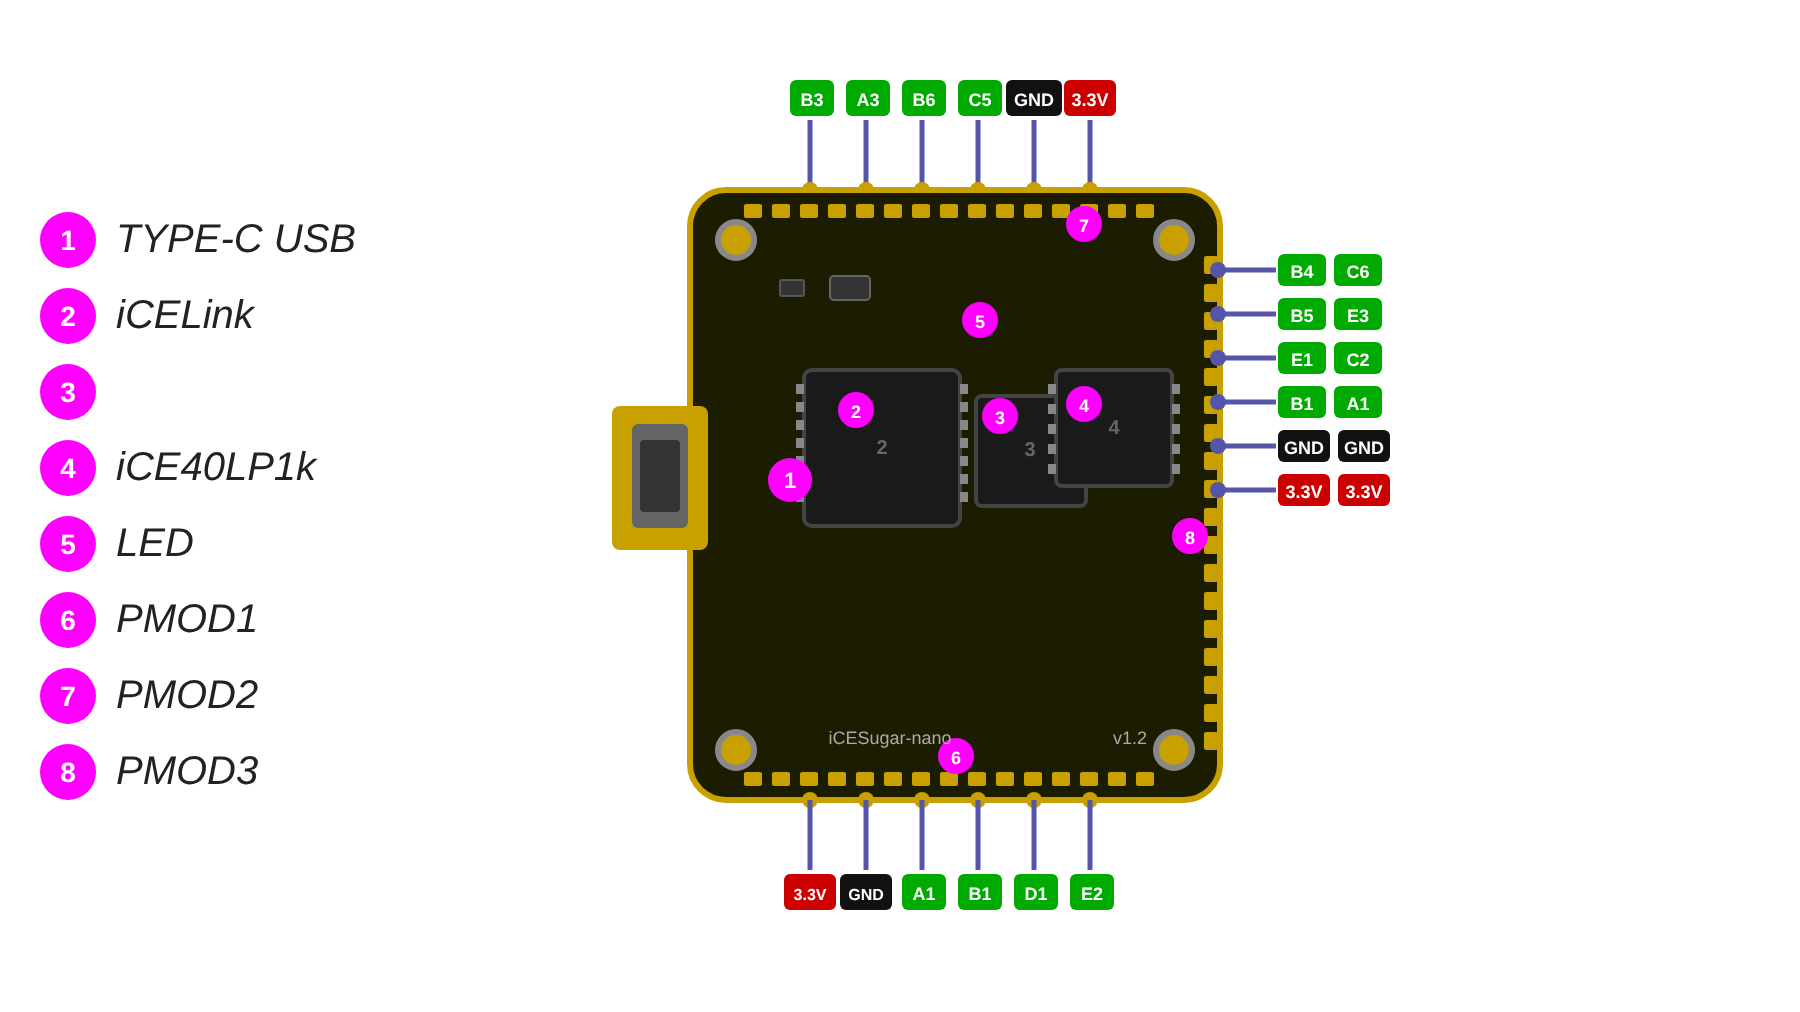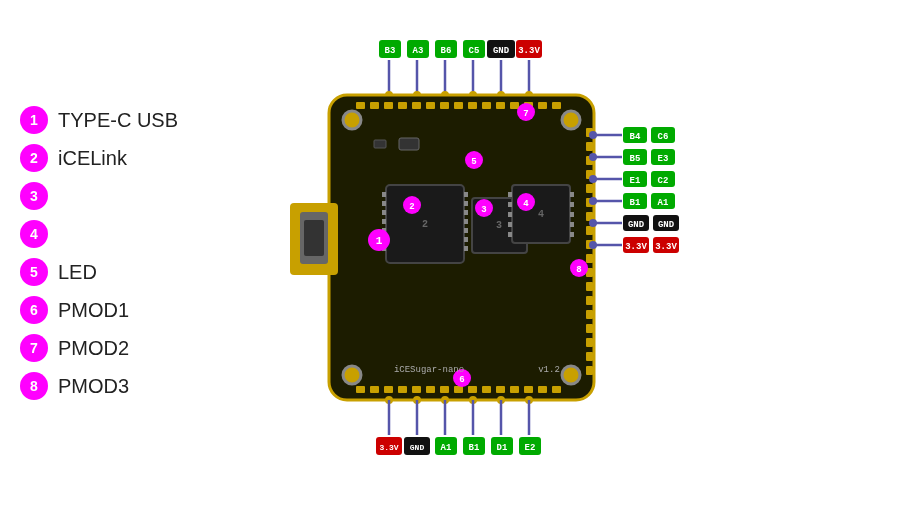--- a/index.html
+++ b/index.html
@@ -50,20 +50,21 @@
       justify-content: center;
       font-weight: bold;
       font-size: 14px;
       flex-shrink: 0;
     }
 
     .legend-text {
       font-size: 20px;
       font-weight: 500;
       color: #222;
+      font-style: italic;
     }
 
   </style>
 </head>
 <body>
 
 <div class="main-container">
 
   <div class="legend" id="legend-container">
       <div class="legend-item">
@@ -72,40 +73,41 @@
       </div>
       <div class="legend-item">
         <div class="legend-circle">2</div>
         <span class="legend-text">iCELink</span>
       </div>
       <div class="legend-item">
         <div class="legend-circle">3</div>
       </div>
       <div class="legend-item">
         <div class="legend-circle">4</div>
+        <span class="legend-text">iCE40LP1k</span>
       </div>
       <div class="legend-item">
         <div class="legend-circle">5</div>
         <span class="legend-text">LED</span>
       </div>
       <div class="legend-item">
         <div class="legend-circle">6</div>
         <span class="legend-text">PMOD1</span>
       </div>
       <div class="legend-item">
         <div class="legend-circle">7</div>
         <span class="legend-text">PMOD2</span>
       </div>
       <div class="legend-item">
         <div class="legend-circle">8</div>
         <span class="legend-text">PMOD3</span>
       </div>
     </div>
 
-  <div style="position:absolute; left:244px; top:20px; width:440px; height:465px;font-family:Liberation Mono, monospace;">
+  <div style="position:absolute; left:260px; top:20px; width:440px; height:465px;">
     <svg width="440" height="465" viewBox="0 0 440 465">
 
       <line x1="145" y1="75" x2="145" y2="40" stroke="#5555aa" stroke-width="2.5"></line>
       <rect x="135" y="20" width="22" height="18" rx="3" fill="#00aa00"></rect>
       <text x="146" y="33" text-anchor="middle" font-size="9" font-weight="bold" fill="white">B3</text>
       <circle cx="145" cy="75" r="4" fill="#c8a000"></circle>
 
       <line x1="173" y1="75" x2="173" y2="40" stroke="#5555aa" stroke-width="2.5"></line>
       <rect x="163" y="20" width="22" height="18" rx="3" fill="#00aa00"></rect>
       <text x="174" y="33" text-anchor="middle" font-size="9" font-weight="bold" fill="white">A3</text>

